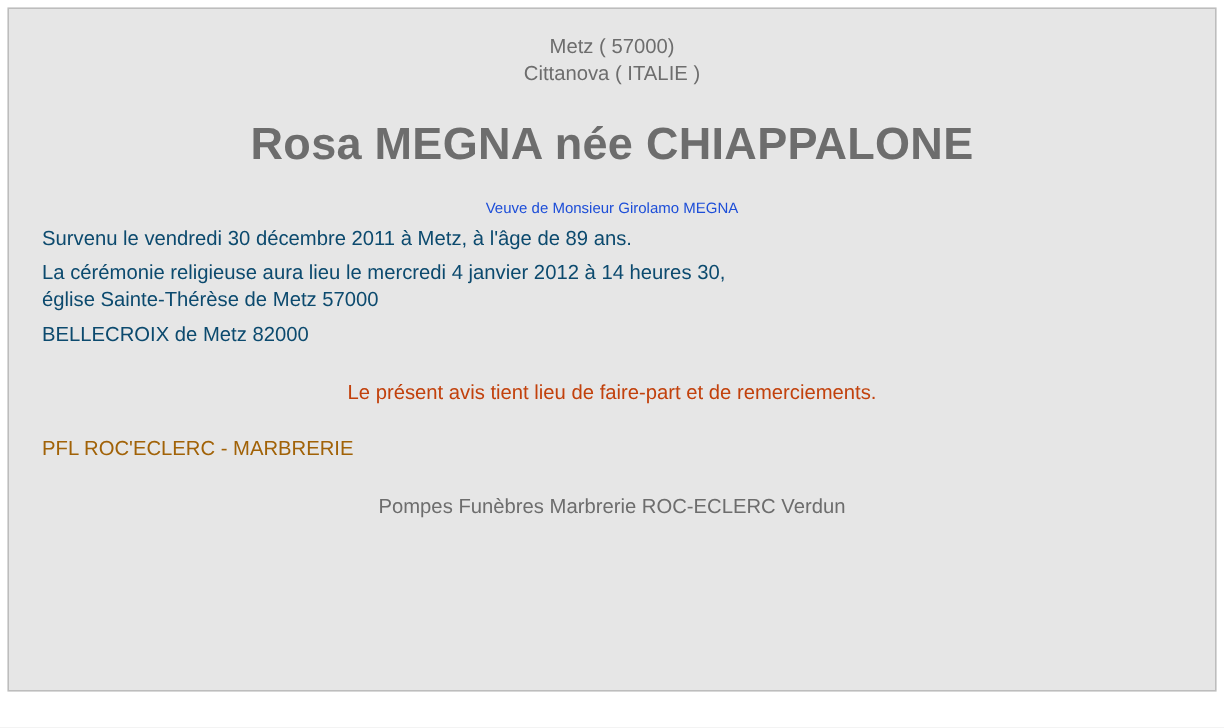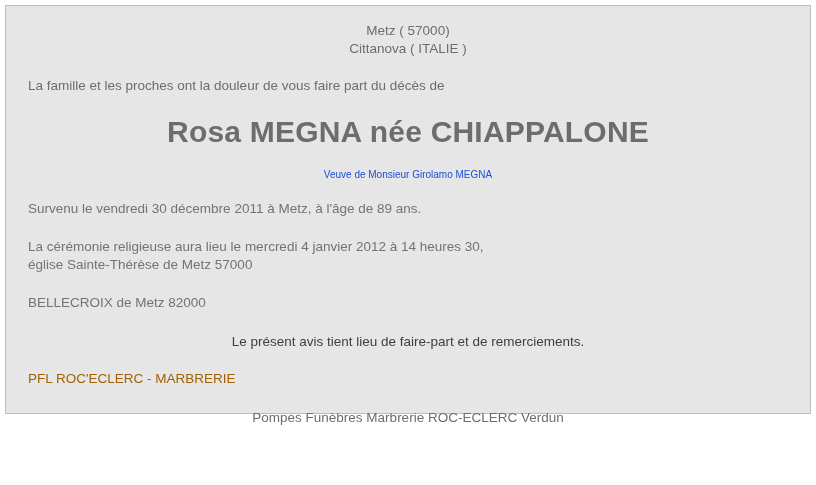--- a/index.html
+++ b/index.html
@@ -10,21 +10,21 @@
     width: 816px;
     height: 485px;
     background: #ffffff;
     font-family: "Liberation Sans", sans-serif;
     color: #6d6d6d;
     overflow: hidden;
   }
   .notice {
     box-sizing: border-box;
     width: 806px;
-    height: 409px;
+    height: 456px;
     margin: 5px;
     border: 1px solid #bdbdbd;
     background: #e6e6e6;
     padding: 16px 22px 10px 22px;
     position: relative;
   }
   .center { text-align: center; }
   .left { text-align: left; }
 
   .loc-line {
@@ -50,48 +50,47 @@
     letter-spacing: 0.2px;
   }
   .spouse {
     font-size: 10px;
     margin-top: 20px;
     color: #1d4ed8;
   }
   .para {
     font-size: 13.5px;
     line-height: 18px;
-    margin-top: 20px;
-    color: #737373;
+    margin-top: 5px;
+    color: #0c4a6e;
   }
   .closing {
     font-size: 13.5px;
     margin-top: 22px;
-    color: #404040;
+    color: #c2410c;
   }
   .company {
     font-size: 13.5px;
     margin-top: 22px;
     color: #a16207;
   }
   .footer {
     font-size: 13.5px;
     margin-top: 24px;
     color: #6d6d6d;
   }
 </style>
 </head>
 <body>
 
 <div class="notice">
 
   <div class="loc-line center">Metz ( 57000)</div>
   <div class="loc-line center">Cittanova ( ITALIE )</div>
 
-  <div class="intro left">La famille et les proches ont la douleur de vous faire part du décès de</div>
 
 
   <div class="name center">Rosa MEGNA née CHIAPPALONE</div>
 
   <div class="spouse center">Veuve de Monsieur Girolamo MEGNA</div>
 
   <div class="para left">Survenu le vendredi 30 décembre 2011 à Metz, à l'âge de 89 ans.</div>
 
   <div class="para left">
     <div>La cérémonie religieuse aura lieu le mercredi 4 janvier 2012 à 14 heures 30,</div>

